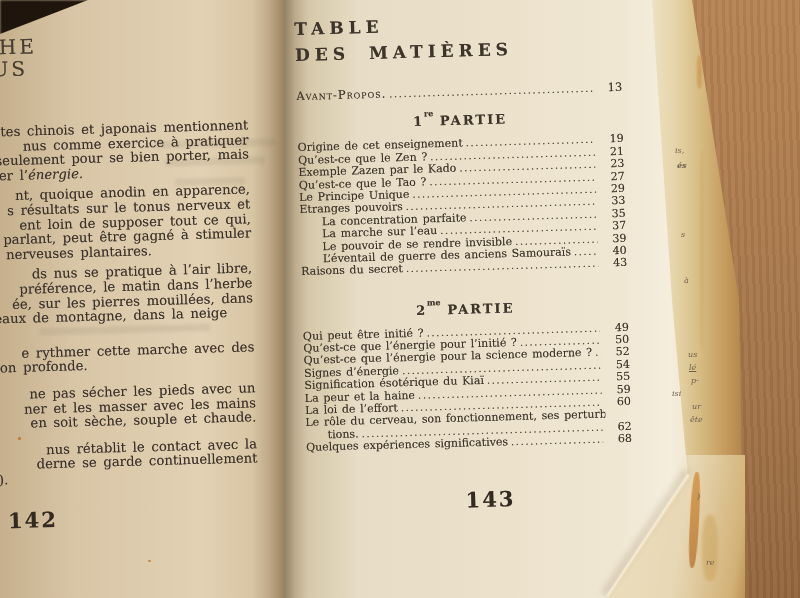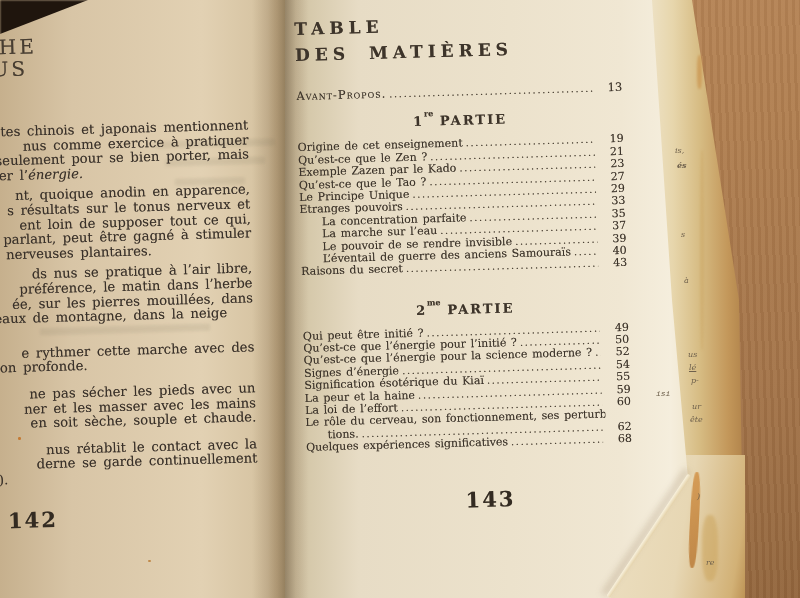--- a/index.html
+++ b/index.html
@@ -251,19 +251,19 @@
   </div>
 
   <div id="edge-frags">
       <div class="frag" style="left: 675px; top: 146px;">is,</div>
       <div class="frag" style="left: 677px; top: 160px; font-weight: bold;">és</div>
       <div class="frag" style="left: 681px; top: 230px;">s</div>
       <div class="frag" style="left: 684px; top: 276px;">à</div>
       <div class="frag" style="left: 688px; top: 350px;">us</div>
       <div class="frag" style="left: 689px; top: 363px; text-decoration: underline;">lé</div>
       <div class="frag" style="left: 691px; top: 376px;">p-</div>
-      <div class="frag" style="left: 656px; top: 389px; font-family: Liberation Mono, monospace;">isi</div>
+      <div class="frag" style="left: 672px; top: 389px;">isi</div>
       <div class="frag" style="left: 692px; top: 402px;">ur</div>
       <div class="frag" style="left: 690px; top: 415px;">ête</div>
       <div class="frag" style="left: 697px; top: 492px;">)</div>
       <div class="frag" style="left: 706px; top: 558px;">re</div>
     </div>
 </div>
 
 </body></html>

